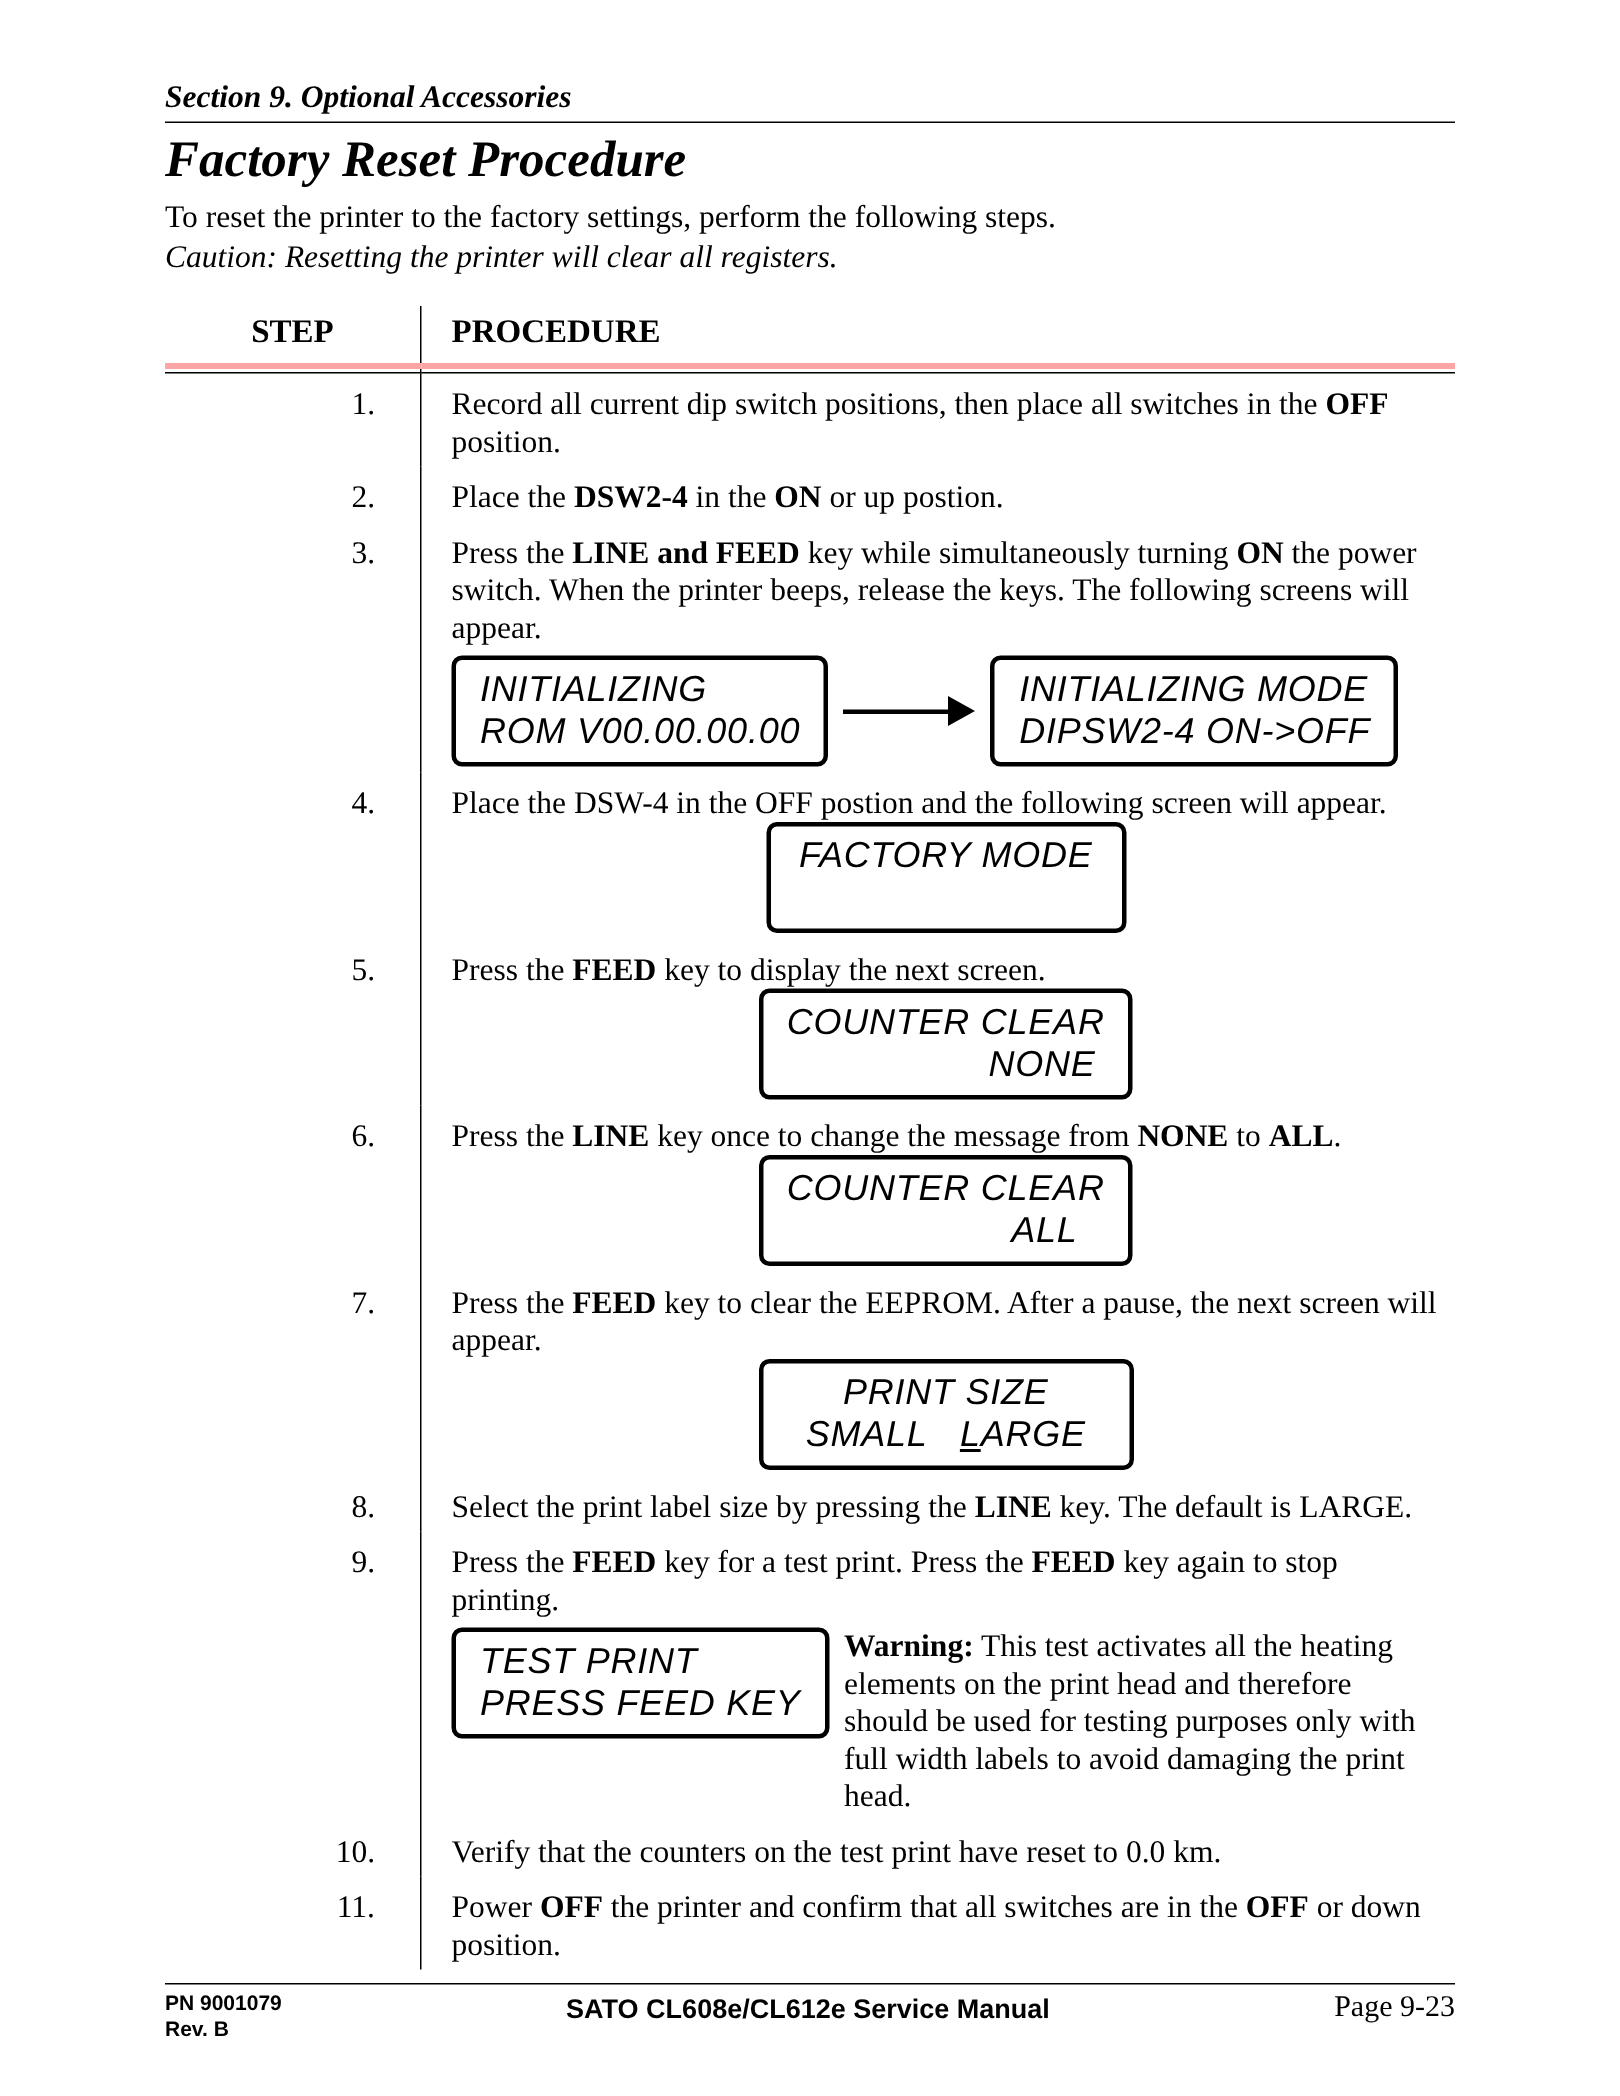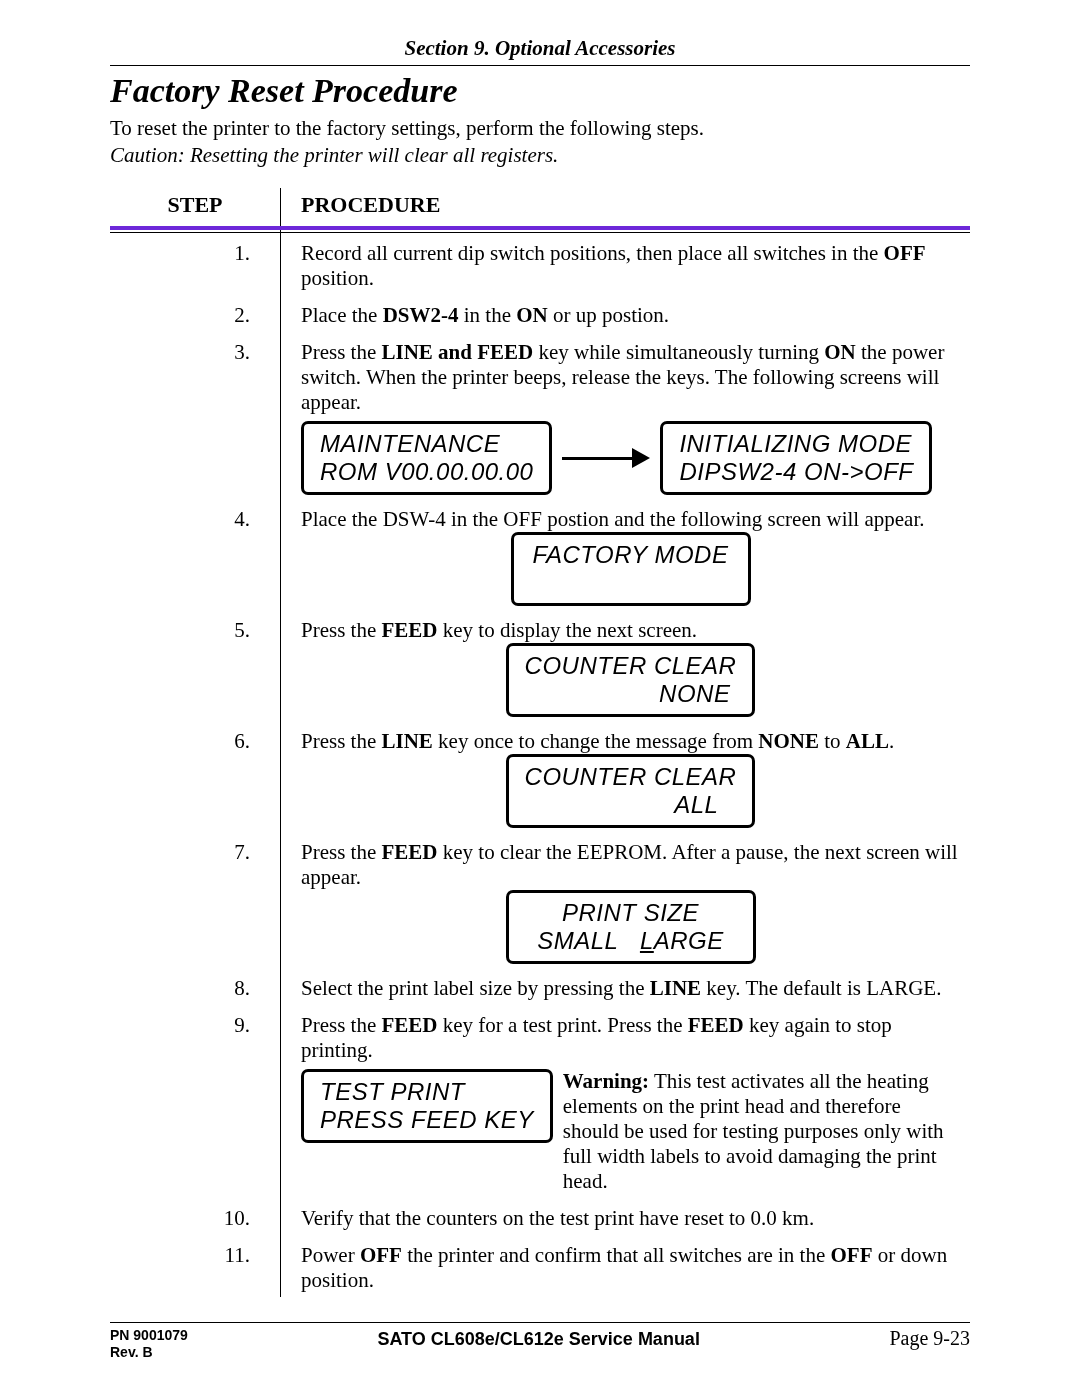--- a/index.html
+++ b/index.html
@@ -10,25 +10,25 @@
     color: #000;
   }
   .page {
     width: 1080px;
     height: 1397px;
     position: relative;
     box-sizing: border-box;
     padding: 36px 110px 40px 110px;
   }
   .section-header {
-    text-align: center;
+    text-align: left;
     font-style: italic;
     font-weight: bold;
     font-size: 21px;
-    margin: 0 0 4px 0;
+    margin: 16px 0 4px 0;
   }
   .hr-thin {
     border: none;
     border-top: 1.5px solid #000;
     margin: 0 0 6px 0;
   }
   .title {
     font-style: italic;
     font-weight: bold;
     font-size: 34px;
@@ -54,21 +54,21 @@
     text-align: left;
     padding: 4px 20px 8px 20px;
   }
   table.proc th.step-h {
     text-align: center;
     width: 120px;
     padding-left: 15px;
     padding-right: 15px;
   }
   .header-row th {
-    border-bottom: 4px solid #6d28d9;
+    border-bottom: 4px solid #fca5a5;
   }
   .double-sep {
     height: 2px;
     padding: 0 !important;
     border-bottom: 1.5px solid #000;
   }
   table.proc td {
     font-size: 21px;
     vertical-align: top;
     padding: 8px 10px 4px 20px;
@@ -199,21 +199,21 @@
         <span>Place the </span><b>DSW2-4</b><span> in the </span><b>ON</b><span> or up postion.</span>
       </td>
     </tr>
 
     <tr>
       <td class="step-n vline">3.</td>
       <td>
         <span>Press the </span><b>LINE and FEED</b><span> key while simultaneously turning </span><b>ON</b><span> the power switch.  When the printer beeps, release the keys.  The following screens will appear.</span>
         <div class="lcd-row">
           <div class="lcd">
-            <div>MAINTENANCE</div>
+            <div>INITIALIZING</div>
             <div>ROM V00.00.00.00</div>
           </div>
           <div class="arrow">
             <div class="arrow-line"></div>
                 <div class="arrow-head"></div>
           </div>
           <div class="lcd">
             <div>INITIALIZING MODE</div>
             <div>DIPSW2-4  ON-&gt;OFF</div>
           </div>

